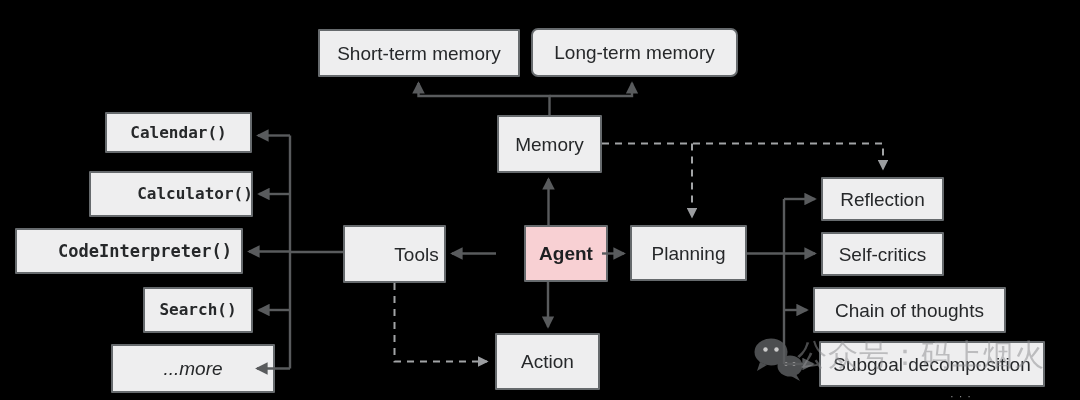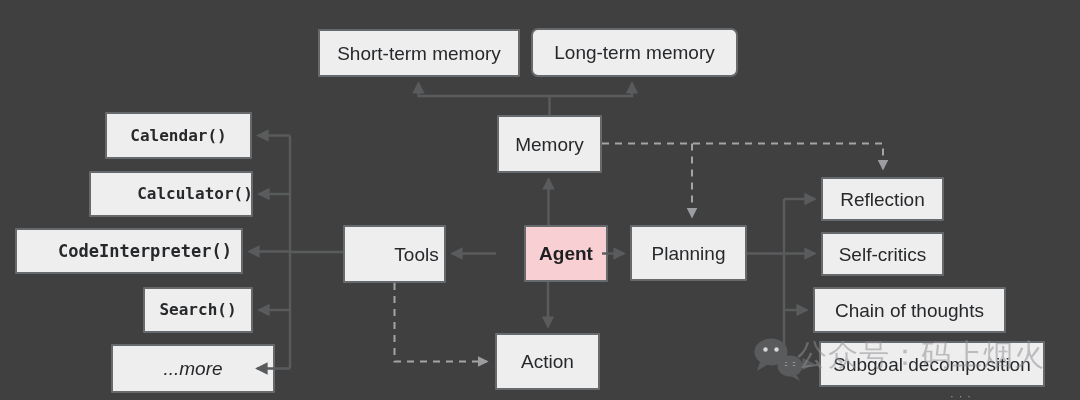--- a/index.html
+++ b/index.html
@@ -1,17 +1,17 @@
 <!DOCTYPE html>
 <html><head>
 <meta charset="utf-8">
 <style>
   html,body{margin:0;padding:0;background:#ffffff;}
   .canvas{
-    position:relative;width:1080px;height:400px;background:#404040;
+    position:relative;width:1080px;height:400px;background:#000000;
     overflow:hidden;font-family:"Liberation Sans",sans-serif;
   }
   .layer{position:absolute;left:0;top:0;width:1080px;height:400px;}
   .nodes{z-index:1;}
   .wm-icon{z-index:2;}
   .lines{z-index:3;pointer-events:none;}
   .wm-text{z-index:4;}
 
   .node{
     position:absolute;box-sizing:border-box;
@@ -25,21 +25,21 @@
   
   #n-stm      {left:318px;top:29px; width:202px;height:48px;}
   #n-ltm      {left:531px;top:28px; width:207px;height:49px;border-radius:7px;}
   #n-memory   {left:497px;top:115px;width:105px;height:58px;}
   #n-agent    {left:524px;top:225px;width:84px;height:57px;
                background:#f8d0d3;font-weight:700;color:#1d1f21;}
   #n-tools    {left:343px;top:225px;width:103px;height:58px;padding-left:44px;}
   #n-planning {left:630px;top:225px;width:117px;height:56px;}
   #n-action   {left:495px;top:333px;width:105px;height:57px;}
   
-  #n-calendar {left:105px;top:112px;width:147px;height:47px;text-align:center;}
+  #n-calendar {left:105px;top:112px;width:147px;height:41px;text-align:center;}
   #n-calculator{left:89px;top:171px;width:164px;height:46px;padding-left:48px;}
   #n-codeint  {left:15px; top:228px;width:228px;height:46px;font-size:17px;padding-left:32px;}
   #n-search   {left:143px;top:287px;width:110px;height:46px;}
   #n-more     {left:111px;top:344px;width:164px;height:49px;font-style:italic;}
   
   #n-reflection {left:821px;top:177px;width:123px;height:44px;}
   #n-selfcritics{left:821px;top:232px;width:123px;height:44px;}
   #n-chain      {left:813px;top:287px;width:193px;height:46px;}
   #n-subgoal    {left:819px;top:341px;width:226px;height:46px;}
 

